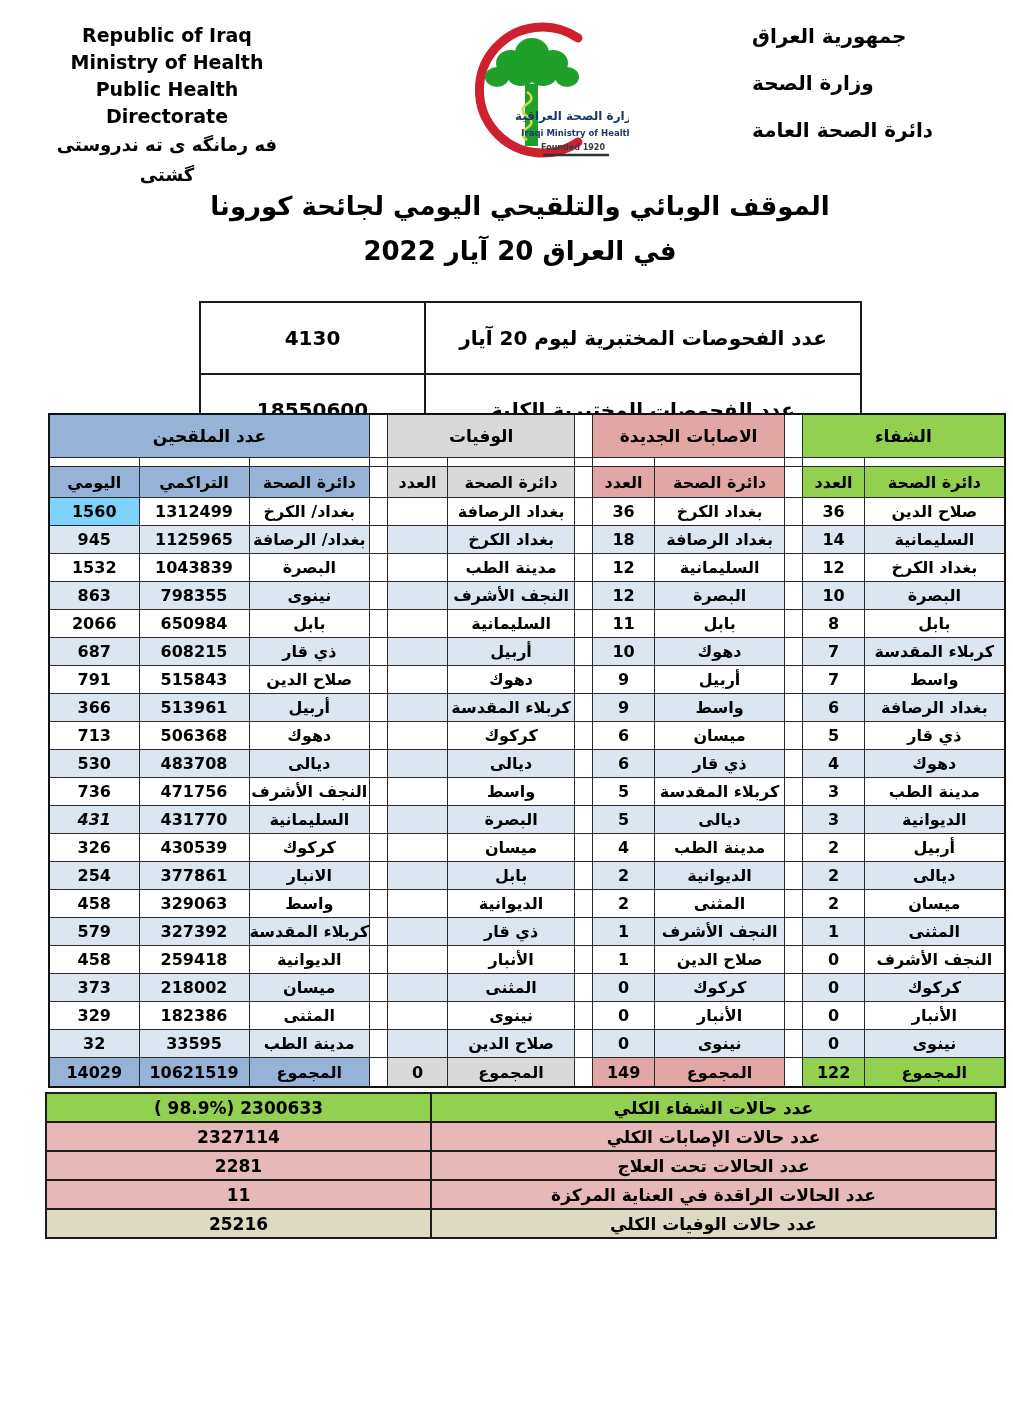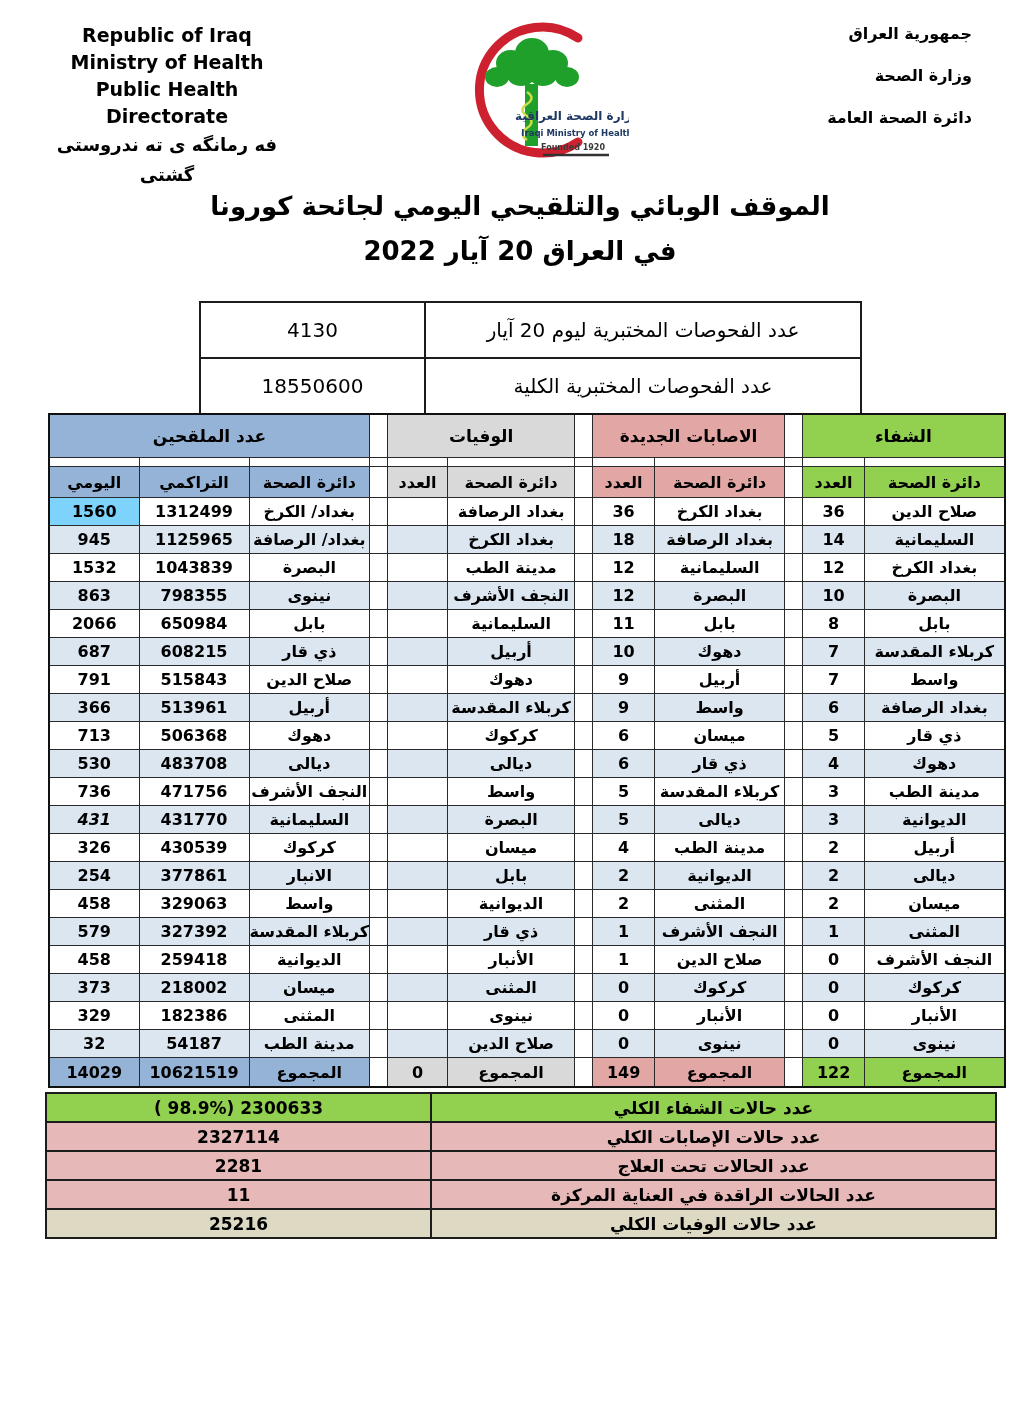--- a/index.html
+++ b/index.html
@@ -3,34 +3,34 @@
 <meta charset="utf-8">
 <style>
   html,body{margin:0;padding:0;background:#fff;}
   .page{position:relative;width:1013px;height:1404px;background:#ffffff;
         font-family:"DejaVu Sans",sans-serif;color:#000;overflow:hidden;}
 
   
   .hdr-left{position:absolute;left:38px;top:22px;width:258px;text-align:center;font-weight:bold;}
   .hdr-left .en{font-size:19px;line-height:27px;}
   .hdr-left .ku{font-size:18px;line-height:30px;direction:rtl;}
-  .hdr-right{position:absolute;left:752px;top:24px;width:220px;text-align:right;
-             font-weight:bold;font-size:16px;direction:rtl;}
+  .hdr-right{position:absolute;left:752px;top:24px;width:220px;text-align:left;
+             font-weight:bold;font-size:20px;direction:rtl;}
   .hdr-right .ar-line{margin-bottom:23px;}
   .logo{position:absolute;left:437px;top:4px;width:192px;height:176px;}
 
   
   .title{position:absolute;left:60px;top:184px;width:920px;text-align:center;
          font-weight:bold;font-size:26px;line-height:45px;direction:rtl;}
 
   
   table{border-collapse:collapse;table-layout:fixed;}
   .tests{position:absolute;left:199px;top:301px;direction:rtl;border:2px solid #1c1c1c;}
   .tests td{border:2px solid #1c1c1c;height:46px;text-align:center;
-            font-weight:normal;font-size:20px;padding:4px;}
+            font-weight:bold;font-size:20px;padding:12px;}
 
   
   .maintbl{position:absolute;left:48px;top:413px;direction:rtl;border:2px solid #111;}
   .maintbl td{border:1px solid #2a2a2a;text-align:center;font-weight:bold;
               font-size:16px;padding:0;overflow:hidden;white-space:nowrap;}
   .maintbl .gt{height:42px;font-size:17px;}
   .maintbl .sp{height:8px;background:#fff;}
   .maintbl .ch{height:30px;}
   .maintbl .dtr td{height:27px;}
   .maintbl .ttr td{height:28px;}
@@ -424,21 +424,21 @@
           <td style="background: rgb(220, 230, 241);">نينوى</td>
           <td style="background: rgb(220, 230, 241);">0</td>
           <td class="gapc"></td>
           <td style="background: rgb(220, 230, 241);">نينوى</td>
           <td style="background: rgb(220, 230, 241);">0</td>
           <td class="gapc"></td>
           <td style="background: rgb(220, 230, 241);">صلاح الدين</td>
           <td style="background: rgb(220, 230, 241);"></td>
           <td class="gapc"></td>
           <td style="background: rgb(220, 230, 241);">مدينة الطب</td>
-          <td style="background: rgb(220, 230, 241);">54187</td>
+          <td style="background: rgb(220, 230, 241);">33595</td>
           <td style="background: rgb(220, 230, 241);">32</td>
         </tr>
         <tr class="ttr">
           <td style="background: rgb(146, 208, 80);">المجموع</td>
           <td style="background: rgb(146, 208, 80);">122</td>
           <td class="gapc"></td>
           <td style="background: rgb(226, 166, 165);">المجموع</td>
           <td style="background: rgb(226, 166, 165);">149</td>
           <td class="gapc"></td>
           <td style="background: rgb(217, 217, 217);">المجموع</td>

